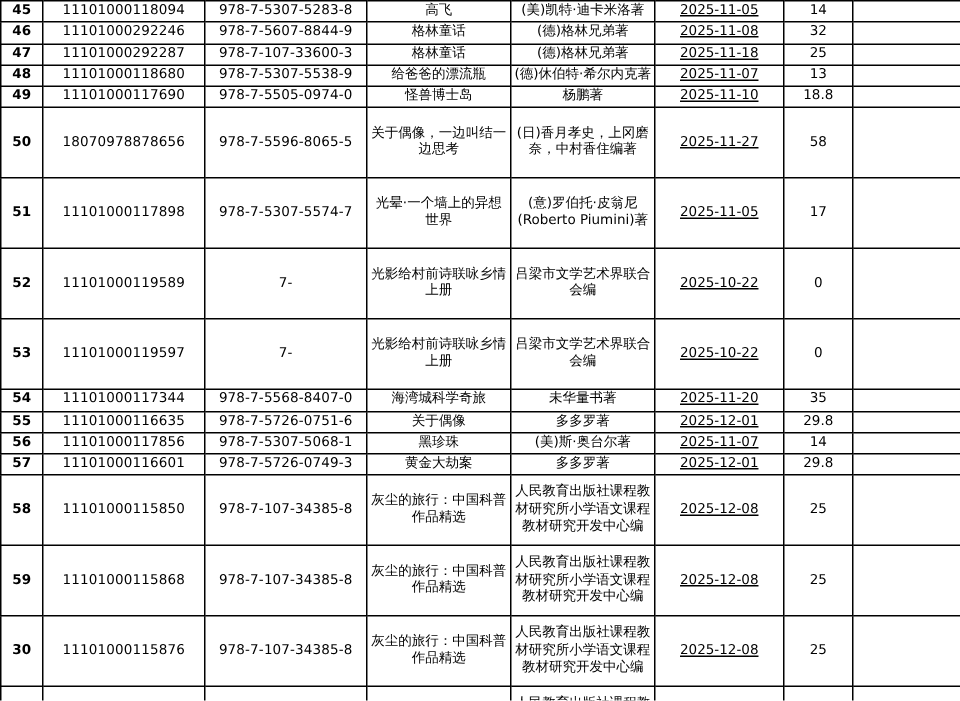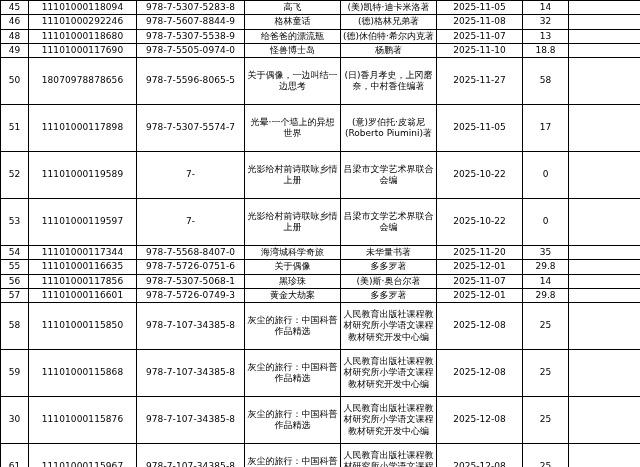--- a/index.html
+++ b/index.html
@@ -38,26 +38,26 @@
   
   col.c-idx    { width: 28px; }
   col.c-code   { width: 108px; }
   col.c-isbn   { width: 108px; }
   col.c-title  { width: 96px; }
   col.c-author { width: 96px; }
   col.c-date   { width: 86px; }
   col.c-price  { width: 46px; }
   col.c-last   { width: 72px; }
 
-  td.idx   { font-size: 9.5px; }
+  td.idx   { font-size: 9.5px; font-weight: bold; }
   td.code  { font-size: 9.5px; letter-spacing: 0.1px; margin-left: 29px; }
   td.isbn  { font-size: 9.5px; letter-spacing: 0.1px; }
   td.title { font-size: 9.5px; }
   td.author{ font-size: 9.5px; margin-top: 36px; }
-  td.date  { font-size: 9.5px; }
+  td.date  { font-size: 9.5px; text-decoration: underline; }
   td.price { font-size: 9.5px; }
   td.last  { font-size: 9.5px; }
 
   .tall td { height: 44px; }
 </style>
 </head>
 <body>
 
 <div class="sheet">
   <table class="book-table">
@@ -86,20 +86,30 @@
           <td class="idx">46</td>
           <td class="code">11101000292246</td>
           <td class="isbn">978-7-5607-8844-9</td>
           <td class="title">格林童话</td>
           <td class="author">(德)格林兄弟著</td>
           <td class="date">2025-11-08</td>
           <td class="price">32</td>
           <td class="last"></td>
         </tr>
         <tr>
+          <td class="idx">47</td>
+          <td class="code">11101000292287</td>
+          <td class="isbn">978-7-107-33600-3</td>
+          <td class="title">格林童话</td>
+          <td class="author">(德)格林兄弟著</td>
+          <td class="date">2025-11-18</td>
+          <td class="price">25</td>
+          <td class="last"></td>
+        </tr>
+        <tr>
           <td class="idx">48</td>
           <td class="code">11101000118680</td>
           <td class="isbn">978-7-5307-5538-9</td>
           <td class="title">给爸爸的漂流瓶</td>
           <td class="author">(德)休伯特·希尔内克著</td>
           <td class="date">2025-11-07</td>
           <td class="price">13</td>
           <td class="last"></td>
         </tr>
         <tr>

